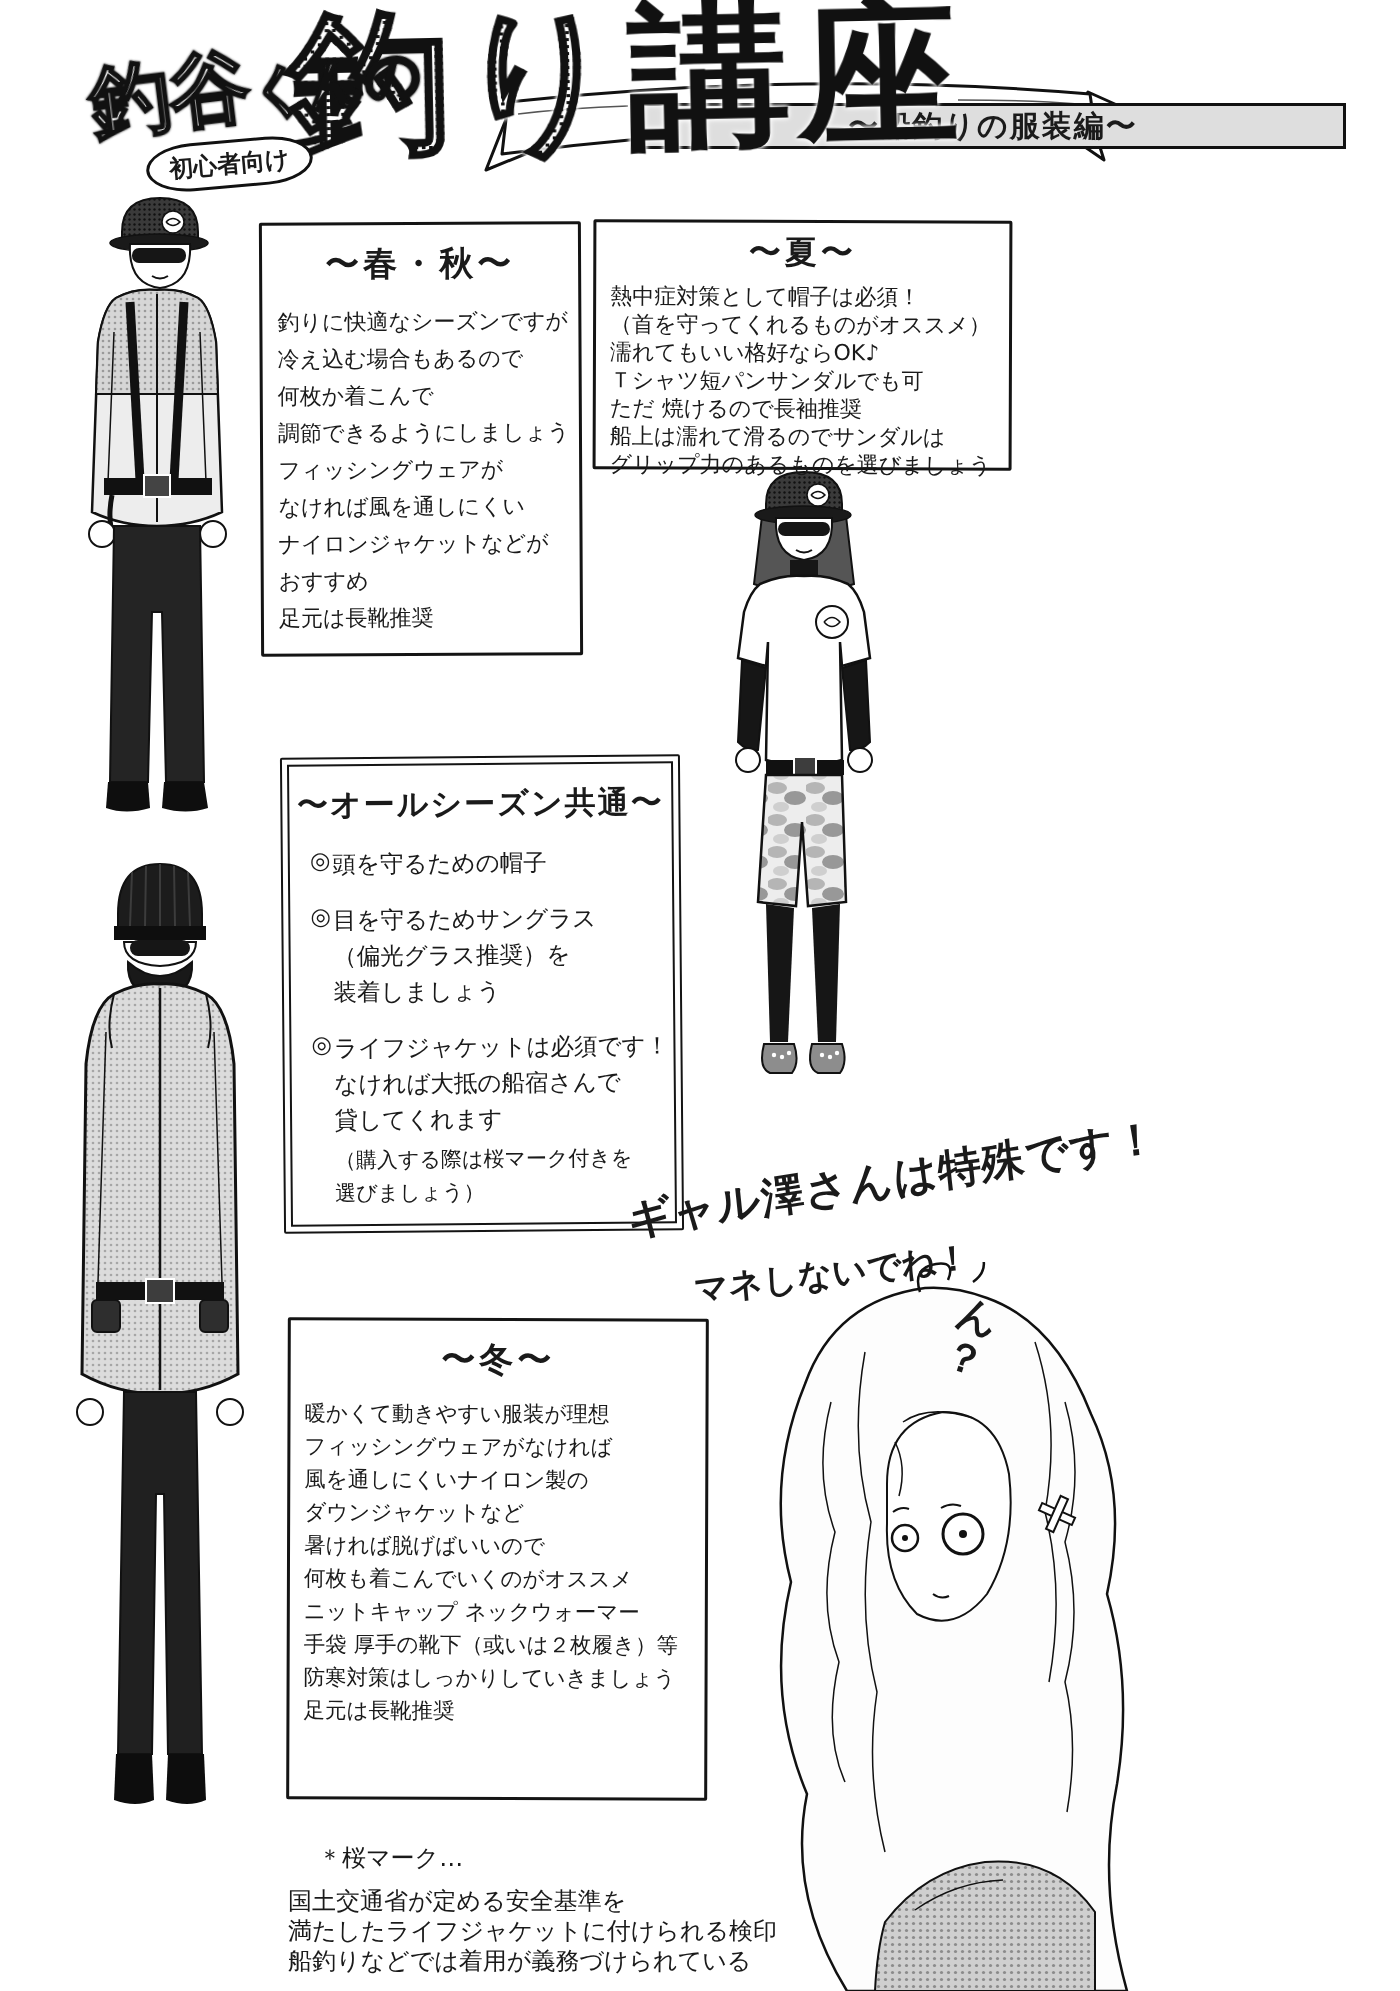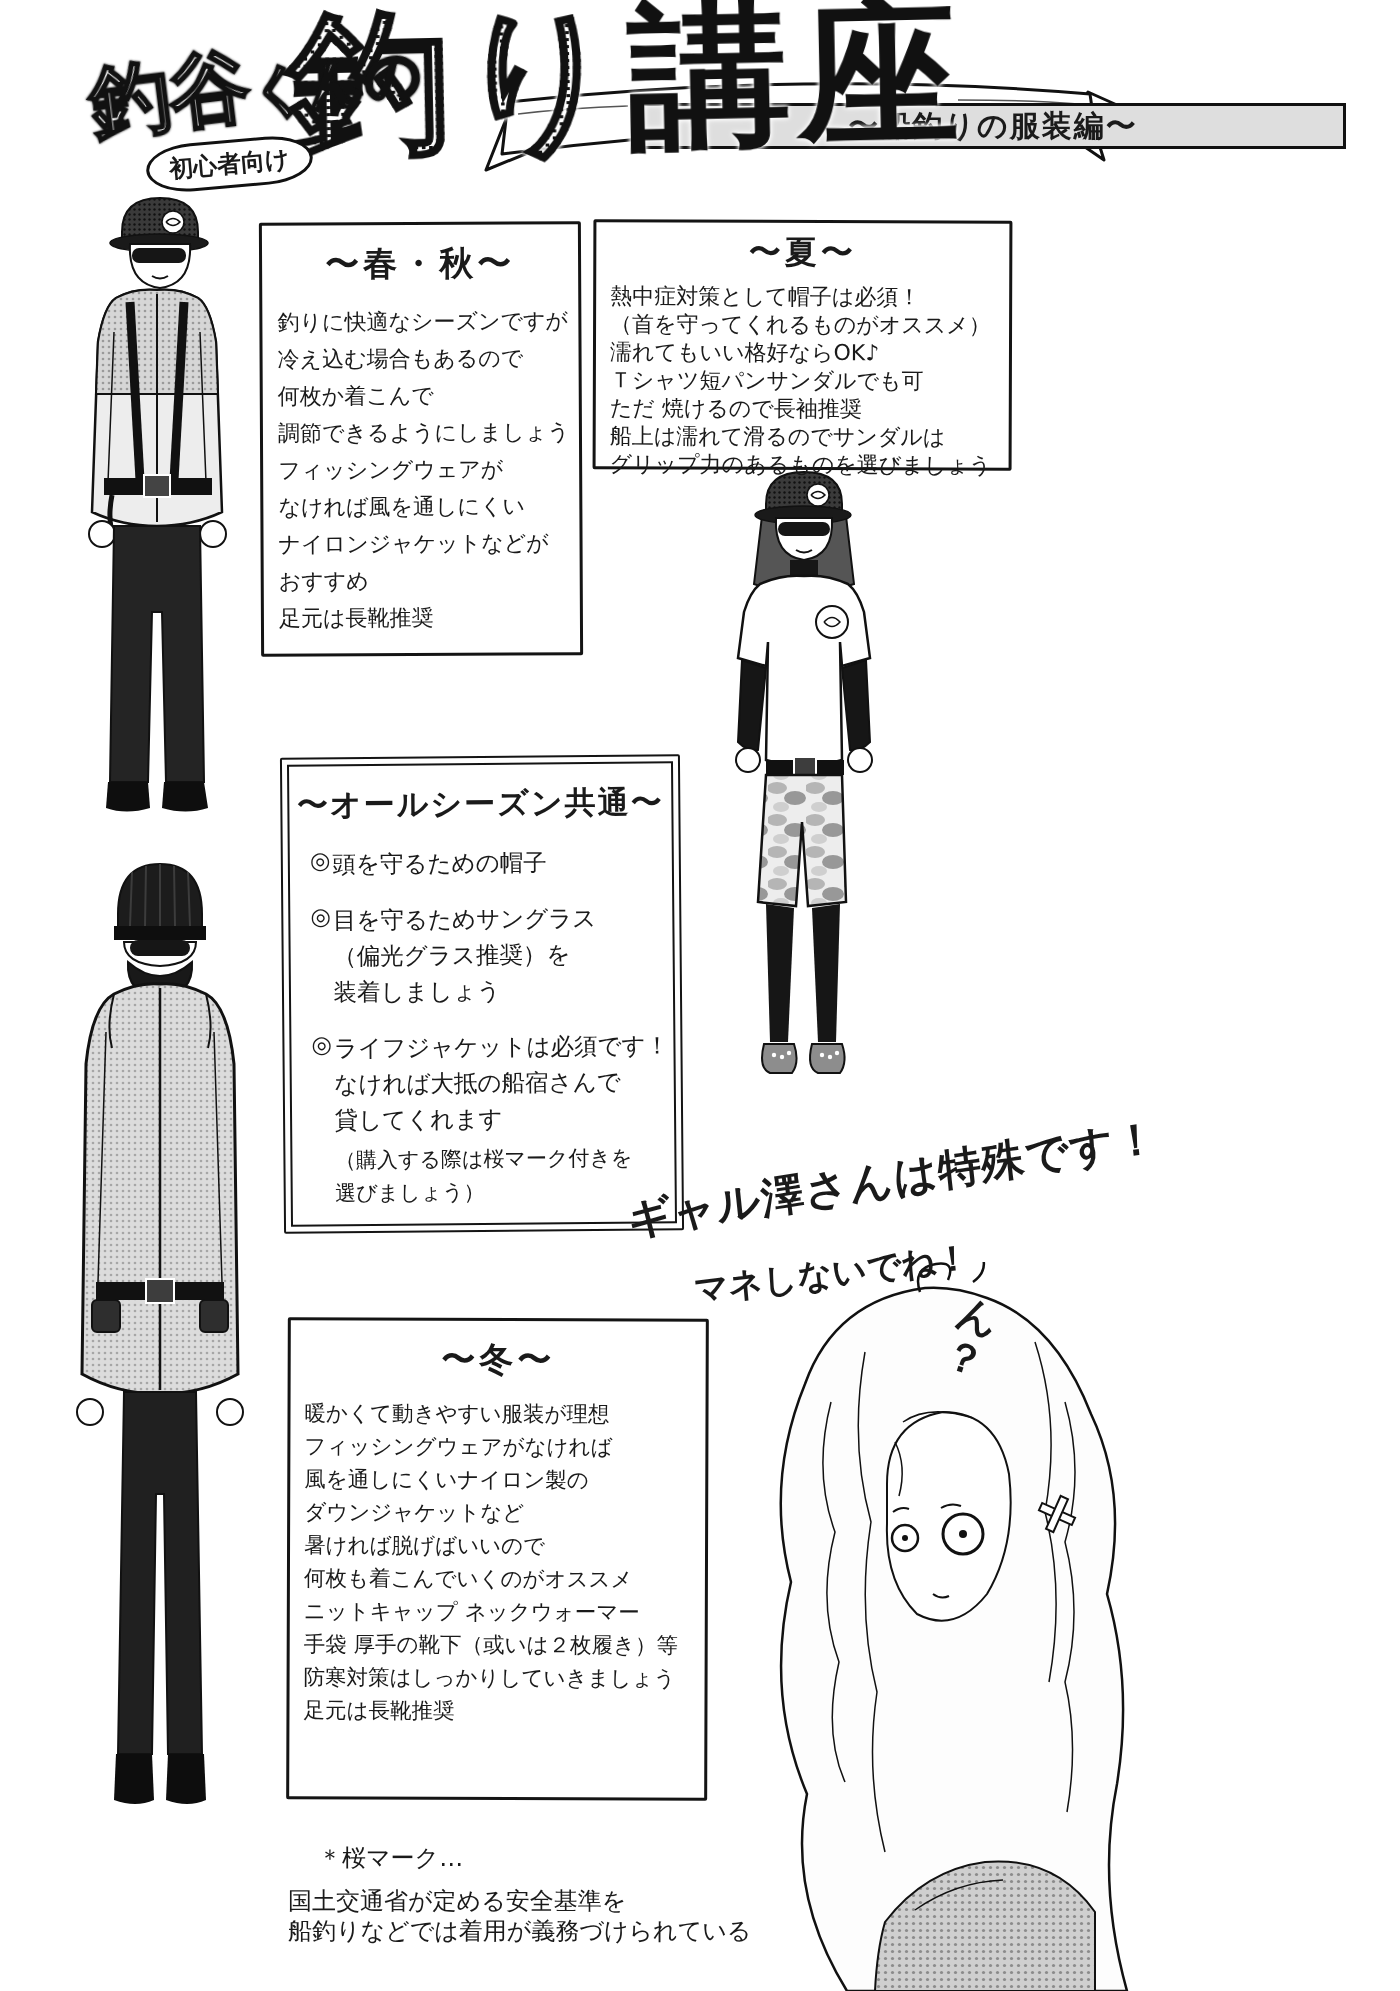--- a/index.html
+++ b/index.html
@@ -177,20 +177,21 @@
         <div class="line">手袋 厚手の靴下（或いは２枚履き）等</div>
         <div class="line">防寒対策はしっかりしていきましょう</div>
         <div class="line">足元は長靴推奨</div>
       </div>
   </div>
 
   <div class="footnote">
     <div class="footnote-title">＊桜マーク…</div>
     <div>
         <div class="line">国土交通省が定める安全基準を</div>
+        <div class="line">満たしたライフジャケットに付けられる検印</div>
         <div class="line">船釣りなどでは着用が義務づけられている</div>
       </div>
   </div>
 
   <div class="hand hand1">ギャル澤さんは特殊です！</div>
   <div class="hand hand2">マネしないでね！</div>
   <div class="hand sfx">ん？</div>
 
   <svg class="fig" style="left:52px;top:182px" width="210" height="652" viewBox="0 0 210 652">
     <defs>

